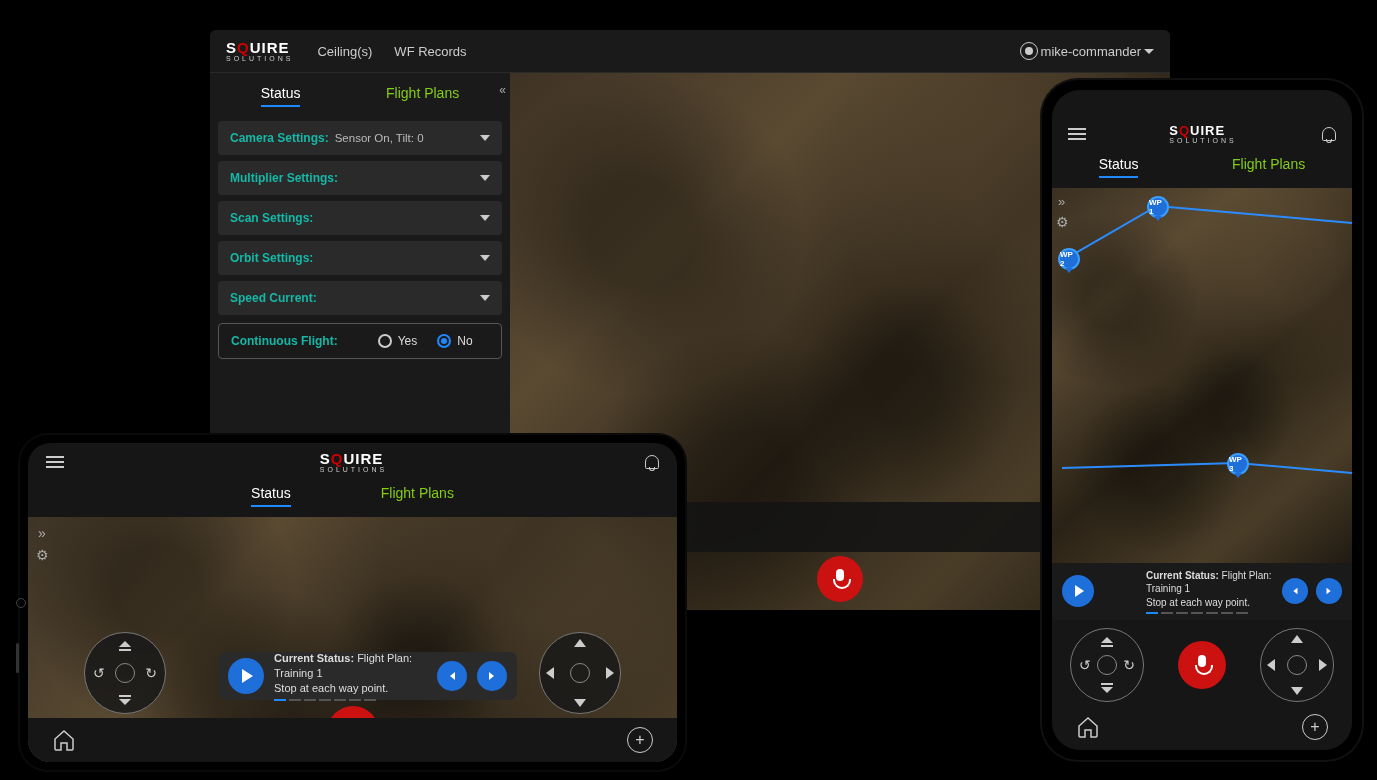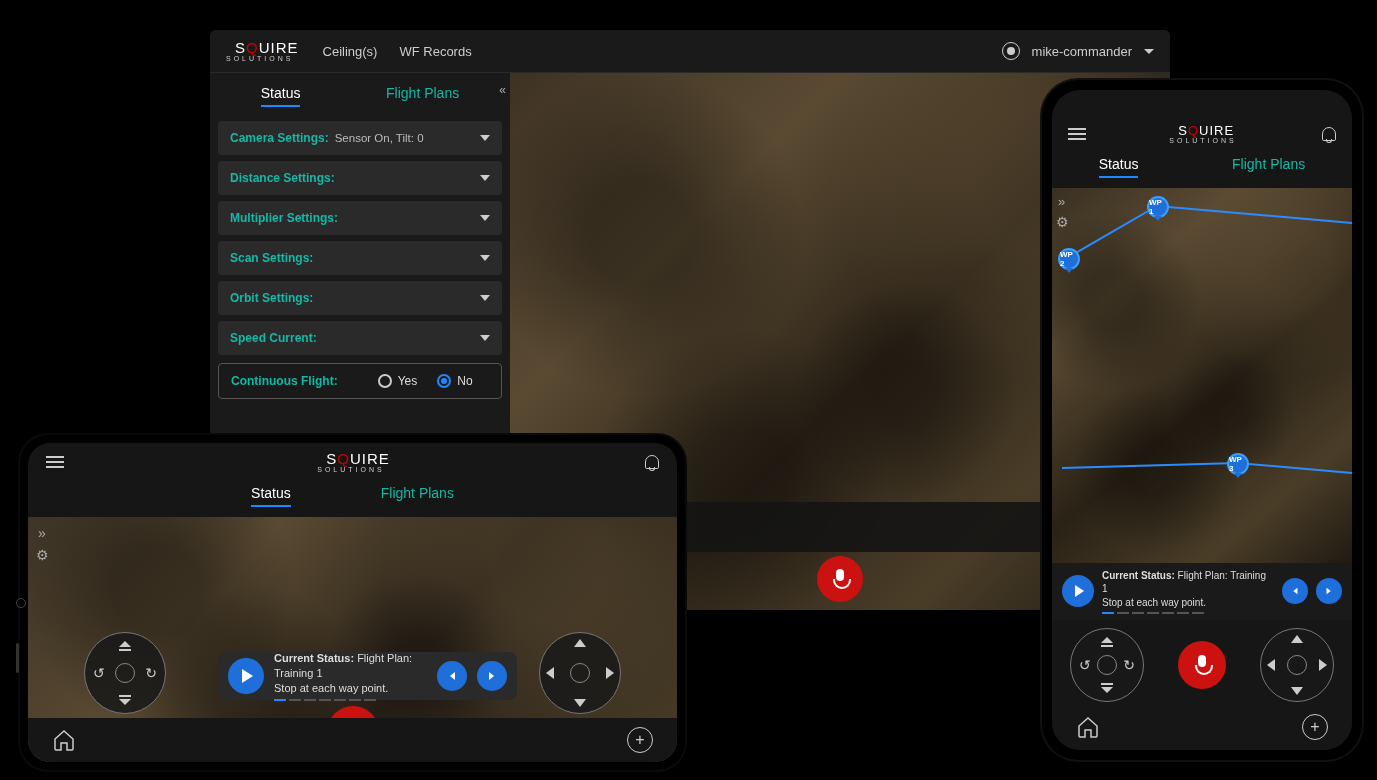--- a/index.html
+++ b/index.html
@@ -28,47 +28,47 @@
   }
   .desktop-header {
     display: flex;
     align-items: center;
     padding: 10px 16px;
     gap: 24px;
     background: #1a1a1a;
     border-bottom: 1px solid #2a2a2a;
   }
   .logo { display: flex; flex-direction: column; align-items: flex-start; line-height: 1; }
-  .logo-main { font-weight: normal; font-size: 15px; color: #fff; letter-spacing: 1px; margin-left: 9px; }
+  .logo-main { font-weight: bold; font-size: 15px; color: #fff; letter-spacing: 1px; }
   .logo-main .accent { color: #cc0000; }
   .logo-sub { font-size: 7px; color: #ccc; letter-spacing: 3px; }
   .nav-links { display: flex; gap: 22px; font-size: 13px; color: #ccc; }
   .nav-link { cursor: pointer; }
   .header-spacer { flex: 1; }
-  .user-menu { display: flex; align-items: center; gap: 12px; font-size: 13px; color: #ccc; cursor:pointer; }
+  .user-menu { display: flex; align-items: center; gap: 3px; font-size: 13px; color: #ccc; cursor:pointer; }
   .avatar-circle { width:18px; height:18px; border:1.5px solid #ccc; border-radius:50%; display:flex; align-items:center; justify-content:center; }
   .avatar-inner { width:8px; height:8px; border-radius:50%; background:#ccc; }
   .chevron-down-small { width:0; height:0; border-left:5px solid transparent; border-right:5px solid transparent; border-top:5px solid #ccc; }
 
   .desktop-body { flex:1; display:flex; }
   .sidebar {
     width: 300px;
     background: #1a1a1a;
     display: flex;
     flex-direction: column;
     padding: 6px 8px 0 8px;
     gap: 0;
     position:relative;
   }
   .collapse-handle {
     position:absolute; right:0; top:6px;
     font-size:12px; color:#aaa; padding:4px; cursor:pointer;
   }
   .tabs { display:flex; justify-content:space-around; padding: 6px 0 14px; }
-  .tab { font-size:14px; color:#14b8a6; cursor:pointer; padding-bottom:4px; }
+  .tab { font-size:14px; color:#84cc16; cursor:pointer; padding-bottom:4px; }
   .tab.active { color:#fff; border-bottom:2px solid #1e88ff; }
 
   .setting-row {
     background:#2a2a2a;
     border-radius:4px;
     margin-bottom:6px;
     padding: 10px 12px;
     display:flex;
     align-items:center;
     font-size:12px;
@@ -252,21 +252,21 @@
     overflow:hidden;
   }
   .waypoint-line{position:absolute;stroke:#1e88ff;stroke-width:2;fill:none;}
   .waypoint{position:absolute;width:22px;height:22px;background:#1e6fd9;border-radius:50%;display:flex;align-items:center;justify-content:center;color:#fff;font-size:8px;font-weight:bold;border:2px solid #3a9fff;}
   .waypoint::after{content:"";position:absolute;bottom:-5px;left:50%;transform:translateX(-50%);width:0;height:0;border-left:4px solid transparent;border-right:4px solid transparent;border-top:5px solid #1e6fd9;}
 
   .phone-status-row{
     display:flex;align-items:center;gap:8px;
     padding:6px 10px;background:#1a1a1a;
   }
-  .phone-status-text{flex:1;font-size:10px;line-height:1.35;color:#ddd;}
+  .phone-status-text{flex:1;font-size:10px;line-height:1.35;color:#ddd;margin-left:44px;}
   .phone-dpad-row{display:flex;justify-content:space-between;align-items:center;padding:6px 18px;background:#161616;position:relative;height:90px;}
   .phone-bottom{display:flex;align-items:center;justify-content:space-between;padding:4px 24px 10px;background:#161616;}
 
   .small-blue-btn{width:26px;height:26px;border-radius:50%;background:#1e6fd9;display:flex;align-items:center;justify-content:center;color:#fff;font-size:10px;cursor:pointer;}
 </style>
 </head>
 <body>
 
 <div class="desktop">
   <div class="desktop-header">
@@ -294,25 +294,20 @@
     <div class="sidebar">
       <span class="collapse-handle">«</span>
       <div class="tabs">
         <span class="tab active">Status</span>
         <span class="tab">Flight Plans</span>
       </div>
 
       <div class="setting-row">
         <span class="setting-label">Camera Settings:</span>
         <span class="setting-value">Sensor On, Tilt: 0</span>
-        <span class="spacer"></span>
-          <span class="chev-down"></span>
-      </div>
-      <div class="setting-row">
-        <span class="setting-label">Distance Settings:</span>
         <span class="spacer"></span>
           <span class="chev-down"></span>
       </div>
       <div class="setting-row">
         <span class="setting-label">Multiplier Settings:</span>
         <span class="spacer"></span>
           <span class="chev-down"></span>
       </div>
       <div class="setting-row">
         <span class="setting-label">Scan Settings:</span>

